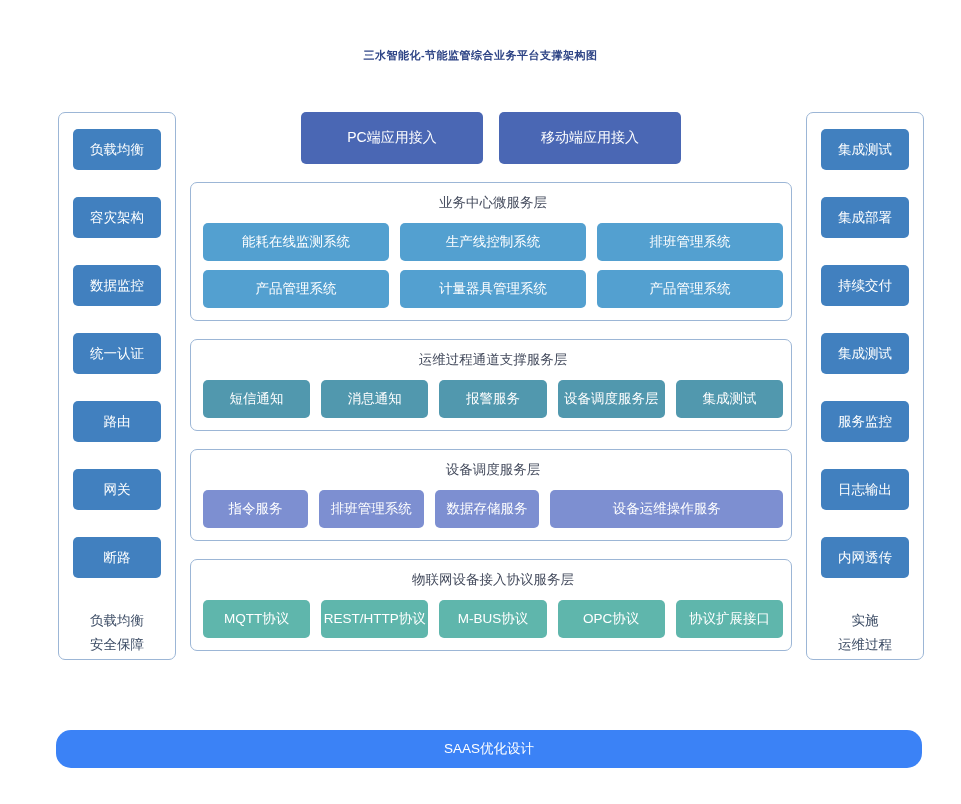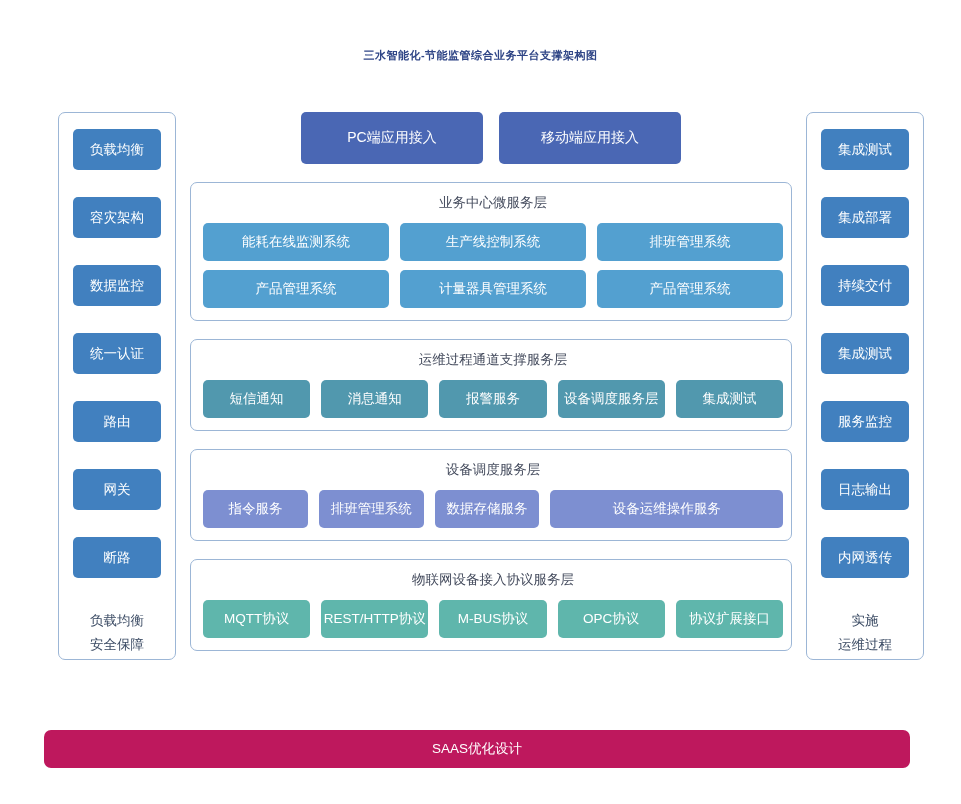--- a/index.html
+++ b/index.html
@@ -141,26 +141,26 @@
   .node.wide { flex: 2.22 1 0; }
 
   .c-business { background: #53a0d0; }
   .c-channel  { background: #5198ae; }
   .c-device   { background: #7d8fd1; }
   .c-iot      { background: #5fb6ac; }
 
   
   .bottom-bar {
     position: absolute;
-    left: 44px;
+    left: 56px;
     top: 730px;
     width: 866px;
     height: 38px;
-    border-radius: 7px;
-    background: #be185d;
+    border-radius: 15px;
+    background: #3b82f6;
     color: #ffffff;
     font-size: 13.5px;
     display: flex;
     align-items: center;
     justify-content: center;
     box-sizing: border-box;
   }
 </style>
 </head>
 <body>

